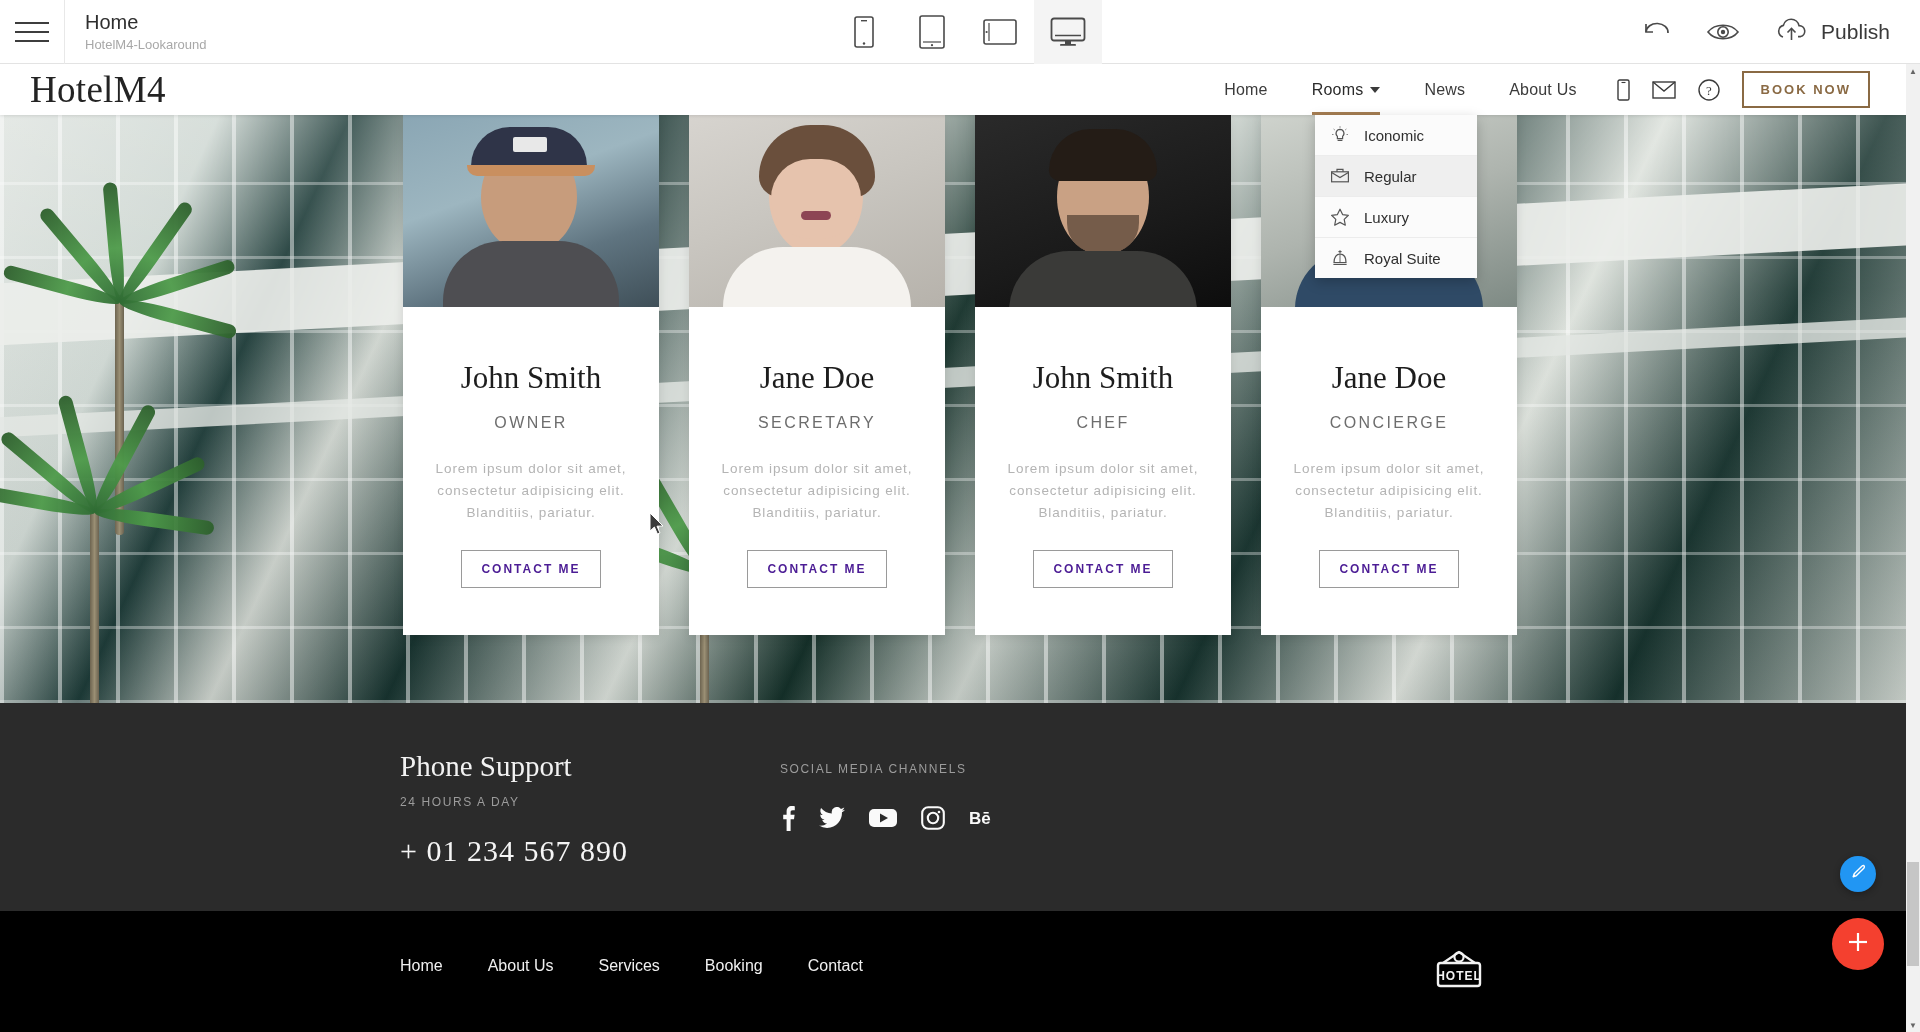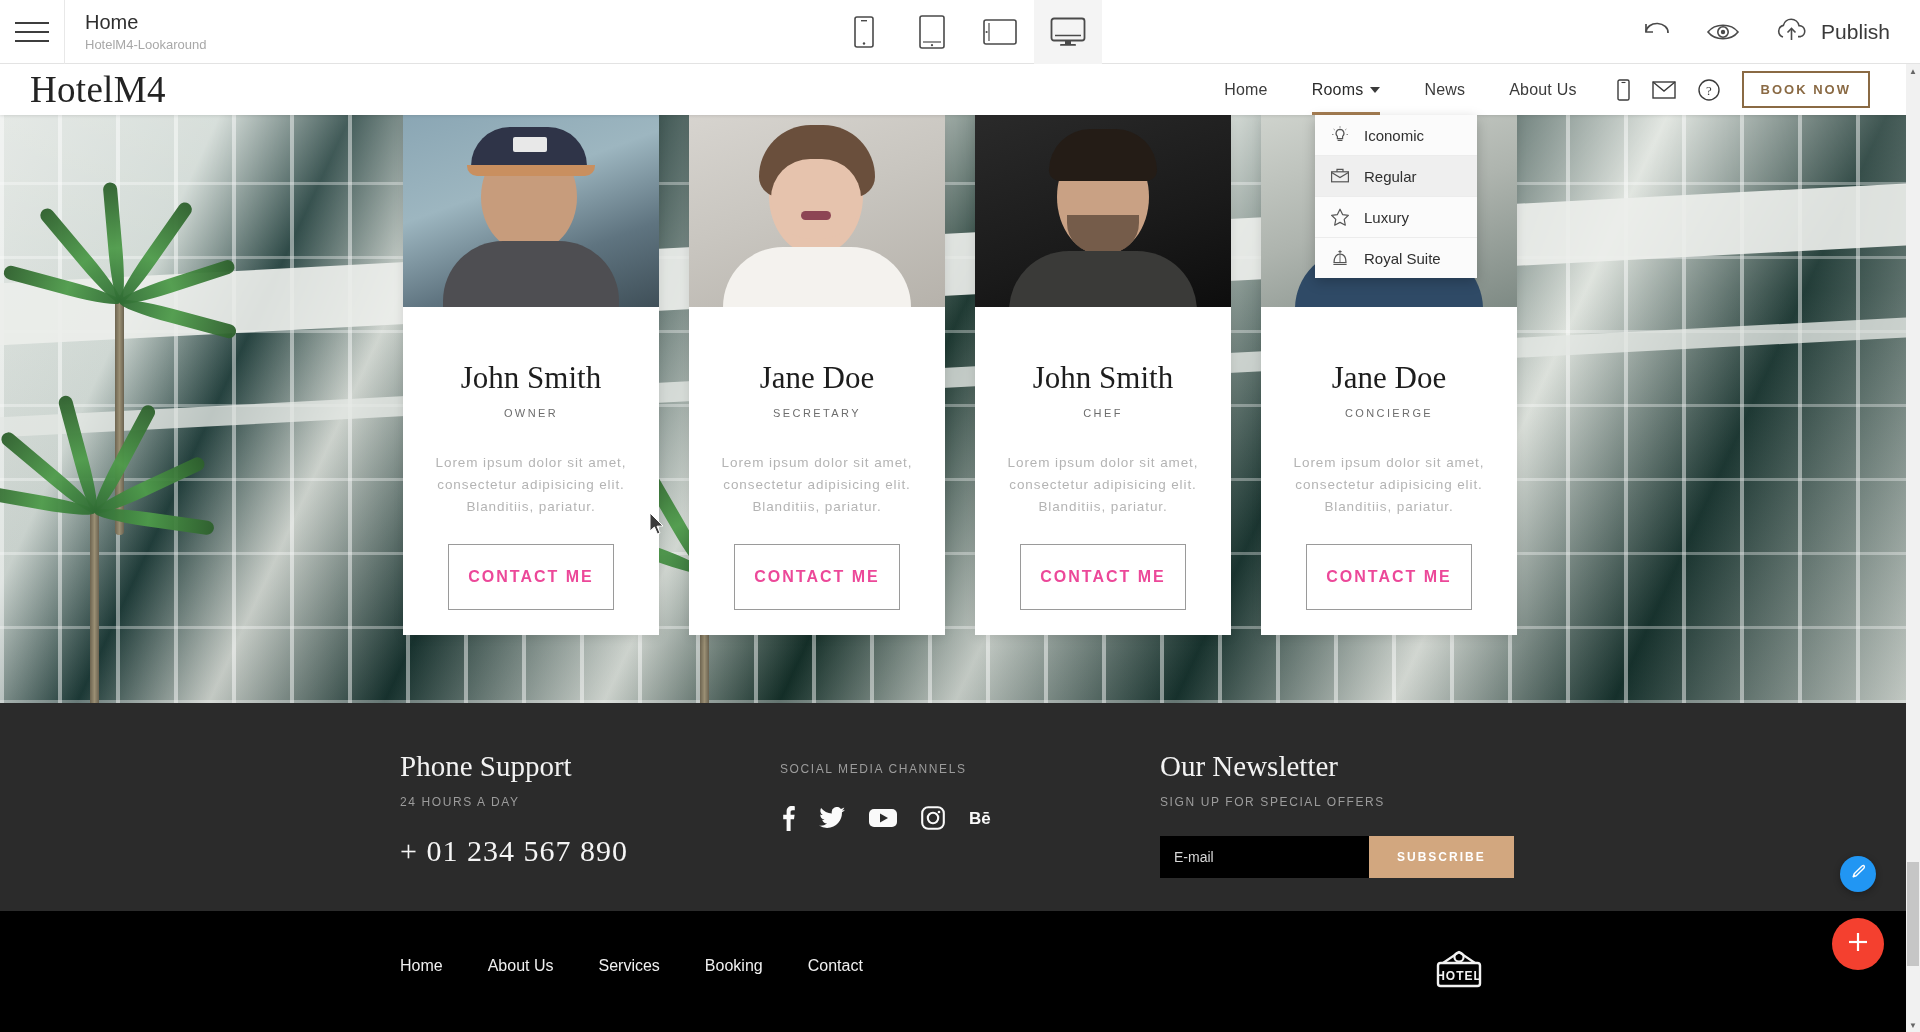--- a/index.html
+++ b/index.html
@@ -194,32 +194,32 @@
     text-align: center;
     flex: 1 1 auto;
     display: flex; flex-direction: column; align-items: center;
   }
   .member-name {
     font-family: "Liberation Serif", serif;
     font-size: 31px; color: #1d1d1d; font-weight: 400;
     line-height: 34px;
   }
   .member-role {
-    font-size: 11px; letter-spacing: 2.4px;
-    color: #6d6d6d; margin-top: 12px;
+    font-size: 16px; letter-spacing: 2.4px;
+    color: #6d6d6d; margin-top: 19px;
   }
   .member-desc {
     font-size: 13.5px; line-height: 22px; color: #b4b4b4;
-    letter-spacing: .9px; margin-top: 33px; max-width: 196px;
+    letter-spacing: .9px; margin-top: 26px; max-width: 196px;
   }
   .contact-btn {
     margin-top: 26px;
     border: 1px solid #9a9a9a; background: transparent;
-    color: #ec4899; font-size: 16px; font-weight: 700;
-    letter-spacing: 2px; padding: 23px 19px; cursor: pointer;
+    color: #4c1d95; font-size: 12px; font-weight: 700;
+    letter-spacing: 2px; padding: 11px 19px; cursor: pointer;
     font-family: "Liberation Sans", sans-serif;
   }
 
   
   .ph { position: absolute; inset: 0; }
   .ph-head { position: absolute; border-radius: 50%; }
   .ph-body { position: absolute; border-radius: 60px 60px 0 0; }
 
   
   .footer-main {
@@ -610,28 +610,20 @@
               </svg>
           </span>
           <span class="icon-btn">
             <svg width="28" height="20" viewBox="0 0 28 20">
                 <text x="0" y="16" font-family="Liberation Sans, sans-serif" font-size="17" font-weight="bold" fill="#fafafa">Bē</text>
               </svg>
           </span>
         </div>
       </div>
 
-      <div class="fcol c3">
-        <div class="f-title">Our Newsletter</div>
-        <div class="f-sub">SIGN UP FOR SPECIAL OFFERS</div>
-        <div class="news-form">
-          <input class="news-input" type="text" placeholder="E-mail" style="">
-          <button class="subscribe-btn">SUBSCRIBE</button>
-        </div>
-      </div>
     </div>
   </div>
 
   <div class="footer-bottom">
     <div class="fb-links">
       <span class="fb-link">Home</span>
       <span class="fb-link">About Us</span>
       <span class="fb-link">Services</span>
       <span class="fb-link">Booking</span>
       <span class="fb-link">Contact</span>

